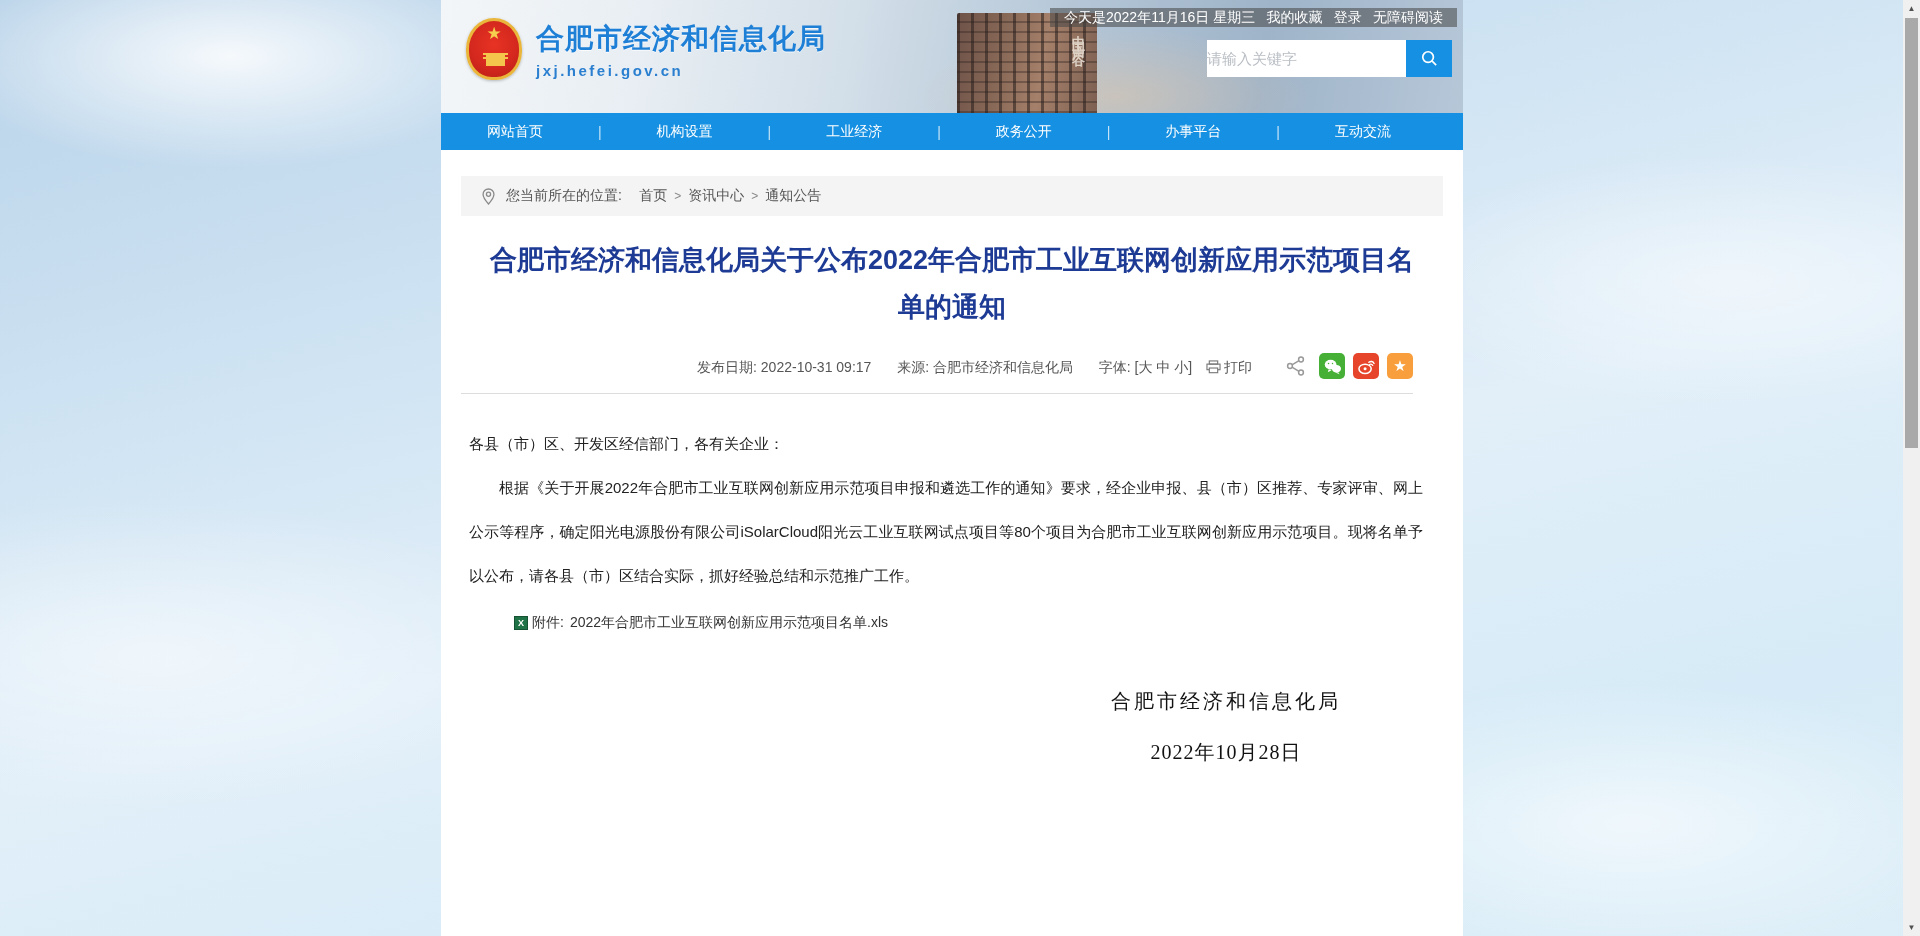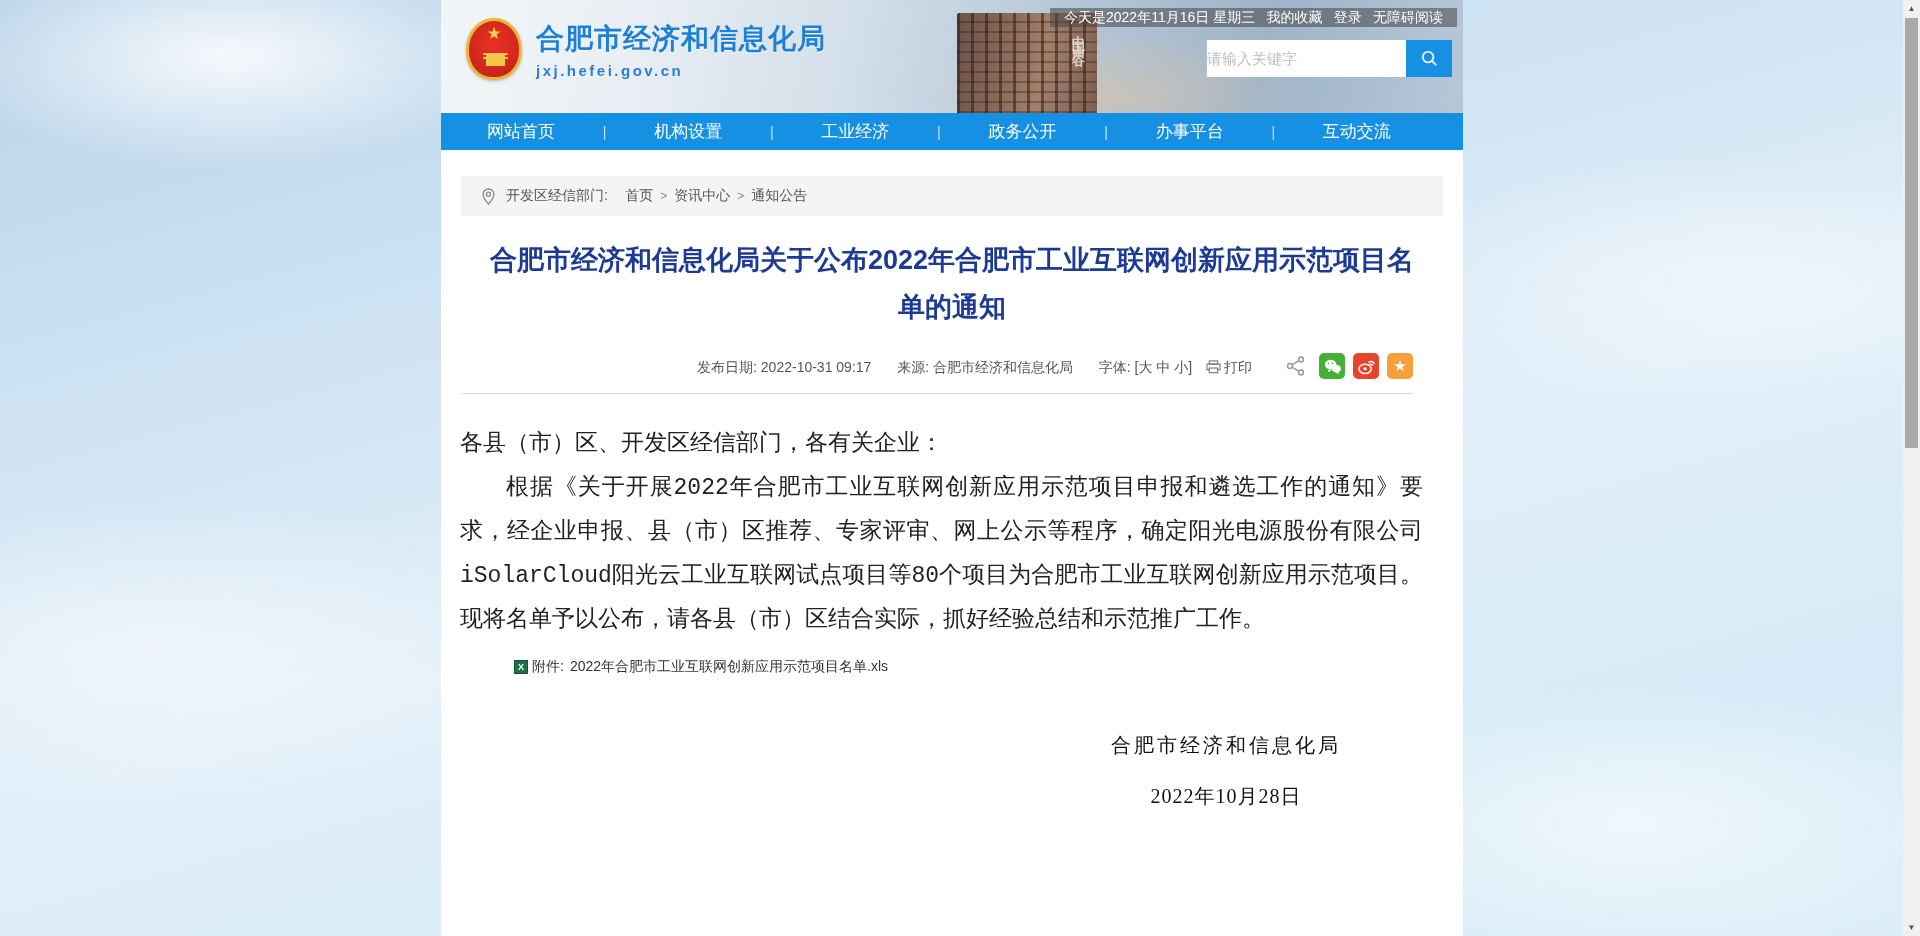--- a/index.html
+++ b/index.html
@@ -82,21 +82,21 @@
   }
   .search input::placeholder { color:#b9bec4; }
   .search-btn { width:47px; height:37px; background:#1590e2; border:none; cursor:pointer;
     display:flex; align-items:center; justify-content:center; }
 
   
   .nav {
     position:absolute; top:113px; left:0; width:1022px; height:37px; background:#1590e2;
     display:flex; align-items:center; justify-content:space-between; padding:0 72px 0 46px;
   }
-  .nav a { color:#fff; font-size:17px; text-decoration:none; cursor:pointer; white-space:nowrap; }
+  .nav a { color:#fff; font-size:14px; text-decoration:none; cursor:pointer; white-space:nowrap; }
   .nav .nav-sep { color:rgba(255,255,255,.75); font-size:14px; }
 
   
   .pagebody { position:absolute; top:150px; left:0; width:1022px; height:786px; background:#fff; }
 
   .breadcrumb {
     margin:26px 20px 0 20px; height:40px; background:#f4f4f4;
     display:flex; align-items:center; padding-left:20px;
     color:#555; font-size:14px;
   }
@@ -118,22 +118,22 @@
   .share { position:absolute; right:50px; top:0; display:flex; align-items:center; gap:8px; }
   .share-badge { width:26px; height:26px; border-radius:5px; display:flex; align-items:center; justify-content:center; cursor:pointer; }
   .share-wechat { background:#45b035; }
   .share-weibo { background:#e6452c; }
   .share-qzone { background:#f89e3c; color:#fff; font-size:15px; }
   .share-link { cursor:pointer; display:flex; margin-right:4px; }
 
   .divider { margin:10px 50px 0 20px; border-bottom:1px solid #ddd; }
 
   .article-body {
-    margin:28px 40px 0 19px; font-family:Liberation Mono, monospace;
-    font-size:23px; color:#222; line-height:44px; text-align:justify;
+    margin:28px 40px 0 28px; font-family:Liberation Sans, sans-serif;
+    font-size:15px; color:#222; line-height:44px; text-align:justify;
   }
   .article-body .indent { text-indent:2em; }
 
   .attachment { margin:16px 0 0 73px; font-size:14px; color:#333; display:flex; align-items:center; }
   .attachment a { color:#333; text-decoration:none; cursor:pointer; }
   .excel-ic {
     width:14px; height:14px; background:#1f7246; color:#fff; font-size:9px; font-weight:bold;
     display:inline-flex; align-items:center; justify-content:center; margin-right:4px;
     border:1px solid #145233;
   }
@@ -204,21 +204,21 @@
 
     <div class="pagebody">
 
       <div class="breadcrumb">
         <span class="pin">
           <svg width="15" height="17" viewBox="0 0 16 18">
             <path d="M8 1C4.7 1 2.2 3.5 2.2 6.7 2.2 10.7 8 17 8 17s5.8-6.3 5.8-10.3C13.8 3.5 11.3 1 8 1z" fill="none" stroke="#8a8a8a" stroke-width="1.4"></path>
             <circle cx="8" cy="6.6" r="2.2" fill="none" stroke="#8a8a8a" stroke-width="1.4"></circle>
           </svg>
         </span>
-        <span>开发区经信部门:</span>
+        <span>您当前所在的位置:</span>
         <span class="crumb-sep">&nbsp;</span>
         <a>首页</a>
         <span class="crumb-sep">&gt;</span>
         <a>资讯中心</a>
         <span class="crumb-sep">&gt;</span>
         <a>通知公告</a>
       </div>
 
       <h1 class="title">合肥市经济和信息化局关于公布2022年合肥市工业互联网创新应用示范项目名单的通知</h1>
 

